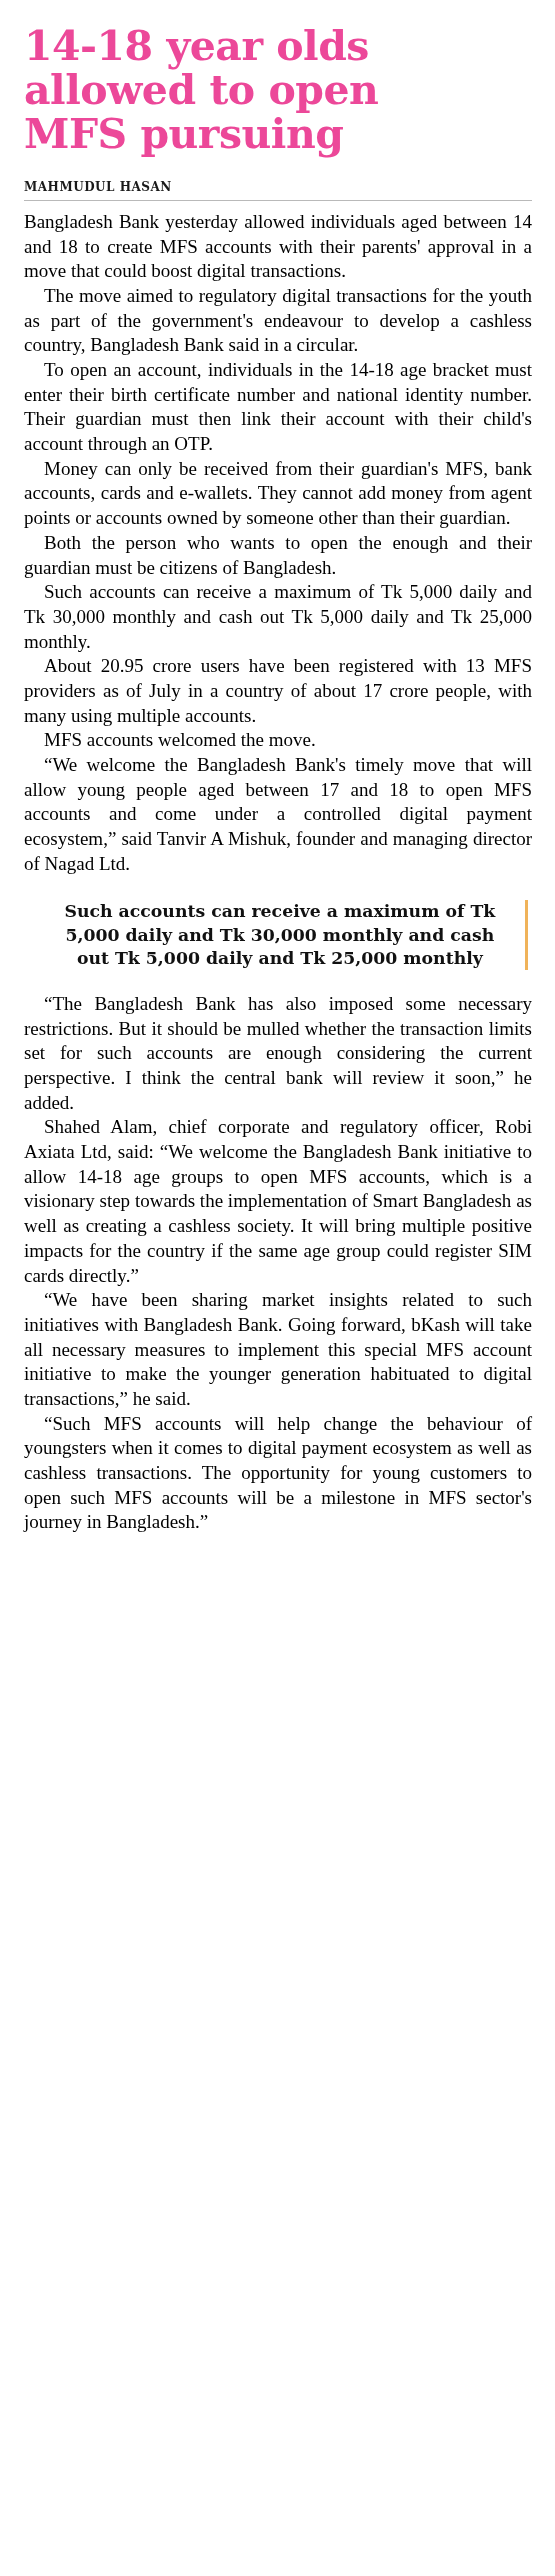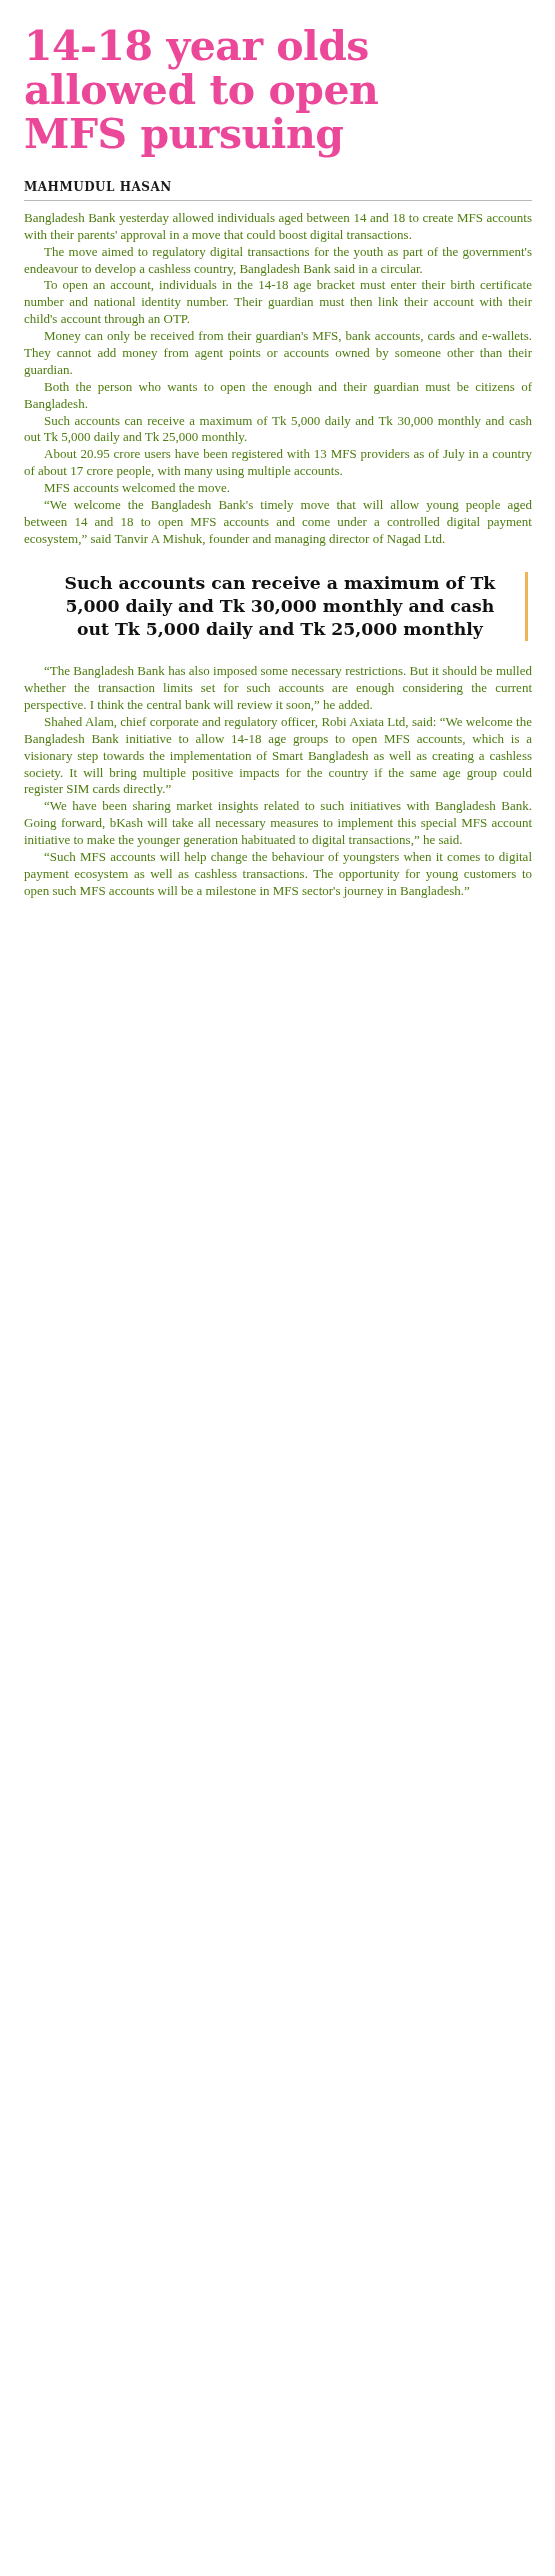--- a/index.html
+++ b/index.html
@@ -44,27 +44,27 @@
     margin-bottom: 3.6px;
   }
   .rule {
     border: none;
     border-top: 0.9px solid #b9b9b9;
     margin: 5.5px 0 9px 0;
     height: 0;
   }
   p.body {
     font-family: "Liberation Serif", serif;
-    font-size: 13px;
+    font-size: 19px;
     line-height: 1.30;
     text-align: justify;
     text-justify: inter-word;
     margin: 0 0 0 0;
     text-indent: 20px;
-    color: #4d7c0f;
+    color: #000000;
     hyphens: auto;
   }
   p.body.first {
     text-indent: 0;
   }
   .pullquote-wrap {
     display: flex;
     align-items: stretch;
     margin: 24px 0 22px 0;
     padding-left: 25.5px;
@@ -101,21 +101,21 @@
   <hr class="rule">
 
   <p class="body first">Bangladesh Bank yesterday allowed individuals aged between 14 and 18 to create MFS accounts with their parents' approval in a move that could boost digital transactions.</p>
   <p class="body">The move aimed to regulatory digital transactions for the youth as part of the government's endeavour to develop a cashless country, Bangladesh Bank said in a circular.</p>
   <p class="body">To open an account, individuals in the 14-18 age bracket must enter their birth certificate number and national identity number. Their guardian must then link their account with their child's account through an OTP.</p>
   <p class="body">Money can only be received from their guardian's MFS, bank accounts, cards and e-wallets. They cannot add money from agent points or accounts owned by someone other than their guardian.</p>
   <p class="body">Both the person who wants to open the enough and their guardian must be citizens of Bangladesh.</p>
   <p class="body">Such accounts can receive a maximum of Tk 5,000 daily and Tk 30,000 monthly and cash out Tk 5,000 daily and Tk 25,000 monthly.</p>
   <p class="body">About 20.95 crore users have been registered with 13 MFS providers as of July in a country of about 17 crore people, with many using multiple accounts.</p>
   <p class="body">MFS accounts welcomed the move.</p>
-  <p class="body">“We welcome the Bangladesh Bank's timely move that will allow young people aged between 14 and 18 to open MFS accounts and come under a controlled digital payment ecosystem,” said Tanvir A Mishuk, founder and managing director of Nagad Ltd.</p>
+  <p class="body">“We welcome the Bangladesh Bank's timely move that will allow young people aged between 17 and 18 to open MFS accounts and come under a controlled digital payment ecosystem,” said Tanvir A Mishuk, founder and managing director of Nagad Ltd.</p>
 
   <div class="pullquote-wrap">
     <div class="pullquote-text">Such accounts can receive a maximum of Tk 5,000 daily and Tk 30,000 monthly and cash out Tk 5,000 daily and Tk 25,000 monthly</div>
     <div class="pullquote-bar"></div>
   </div>
 
   <p class="body">“The Bangladesh Bank has also imposed some necessary restrictions. But it should be mulled whether the transaction limits set for such accounts are enough considering the current perspective. I think the central bank will review it soon,” he added.</p>
   <p class="body">Shahed Alam, chief corporate and regulatory officer, Robi Axiata Ltd, said: “We welcome the Bangladesh Bank initiative to allow 14-18 age groups to open MFS accounts, which is a visionary step towards the implementation of Smart Bangladesh as well as creating a cashless society. It will bring multiple positive impacts for the country if the same age group could register SIM cards directly.”</p>
   <p class="body">“We have been sharing market insights related to such initiatives with Bangladesh Bank. Going forward, bKash will take all necessary measures to implement this special MFS account initiative to make the younger generation habituated to digital transactions,” he said.</p>
   <p class="body">“Such MFS accounts will help change the behaviour of youngsters when it comes to digital payment ecosystem as well as cashless transactions. The opportunity for young customers to open such MFS accounts will be a milestone in MFS sector's journey in Bangladesh.”</p>

